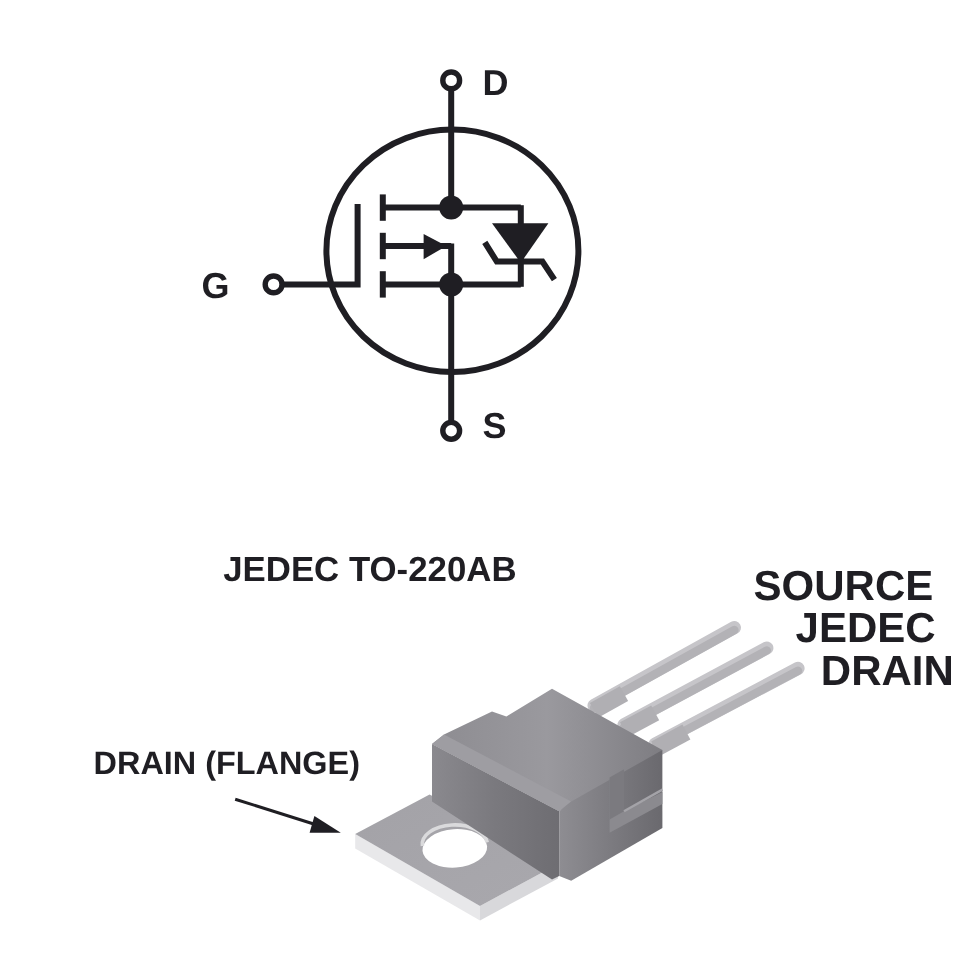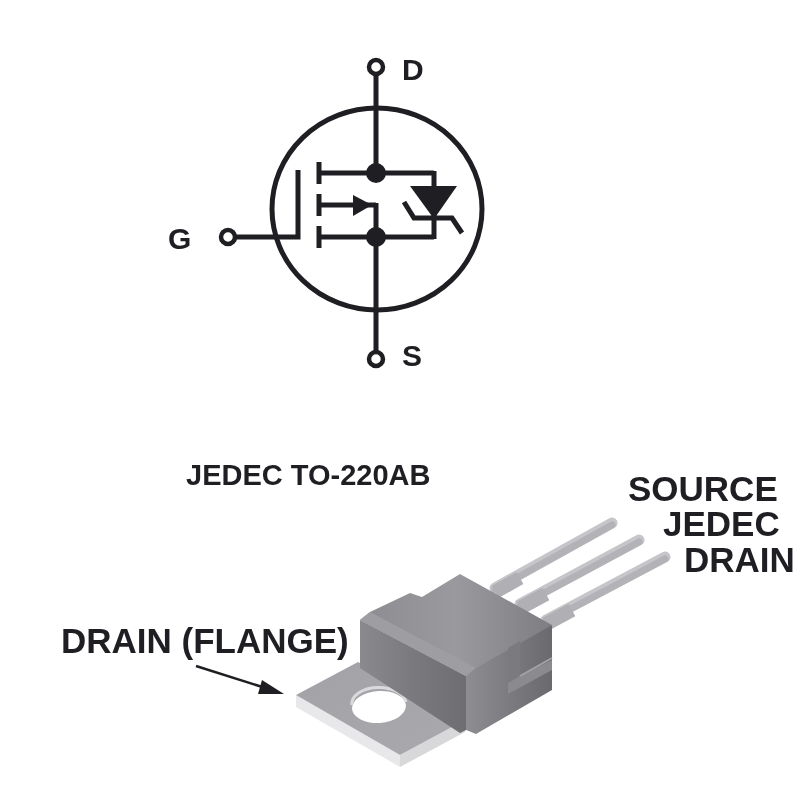--- a/index.html
+++ b/index.html
@@ -31,21 +31,21 @@
     }
     .term-lbl { font-size: 30px; }
     #lbl-d { left: 402px; top: 55px; }
     #lbl-g { left: 168px; top: 224px; }
     #lbl-s { left: 402px; top: 341px; }
     #pkg-title { left: 186px; top: 461px; font-size: 29px; letter-spacing: 0px; }
     .pin-lbl { font-size: 35px; text-align: center; }
     #pin-source { left: 628px; top: 471px; }
     #pin-drain  { left: 663px; top: 506px; }
     #pin-gate   { left: 684px; top: 542px; }
-    #flange-lbl { left: 61px; top: 623px; font-size: 35px; text-align: right; }
+    #flange-lbl { left: 78px; top: 623px; font-size: 27px; text-align: right; }
   </style>
 </head>
 <body>
 
 <svg id="canvas" viewBox="0 0 800 800" xmlns="http://www.w3.org/2000/svg">
   <defs>
     <linearGradient id="gFront" x1="0" y1="0" x2="1" y2="0">
       <stop offset="0" stop-color="#8a898e"></stop>
       <stop offset="0.5" stop-color="#7a797e"></stop>
       <stop offset="1" stop-color="#6e6d72"></stop>

